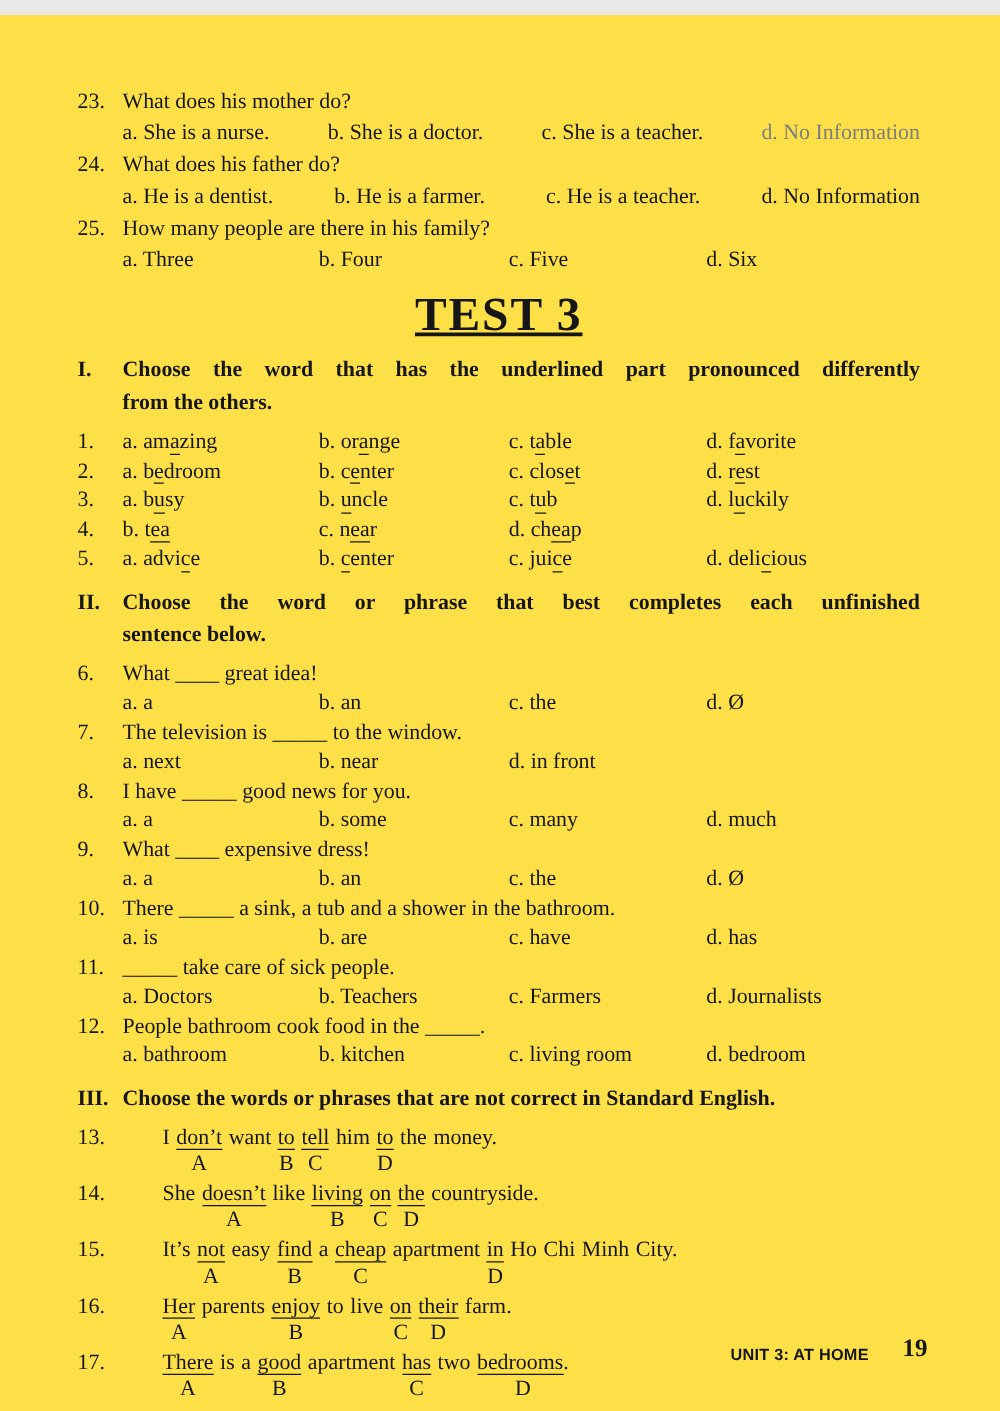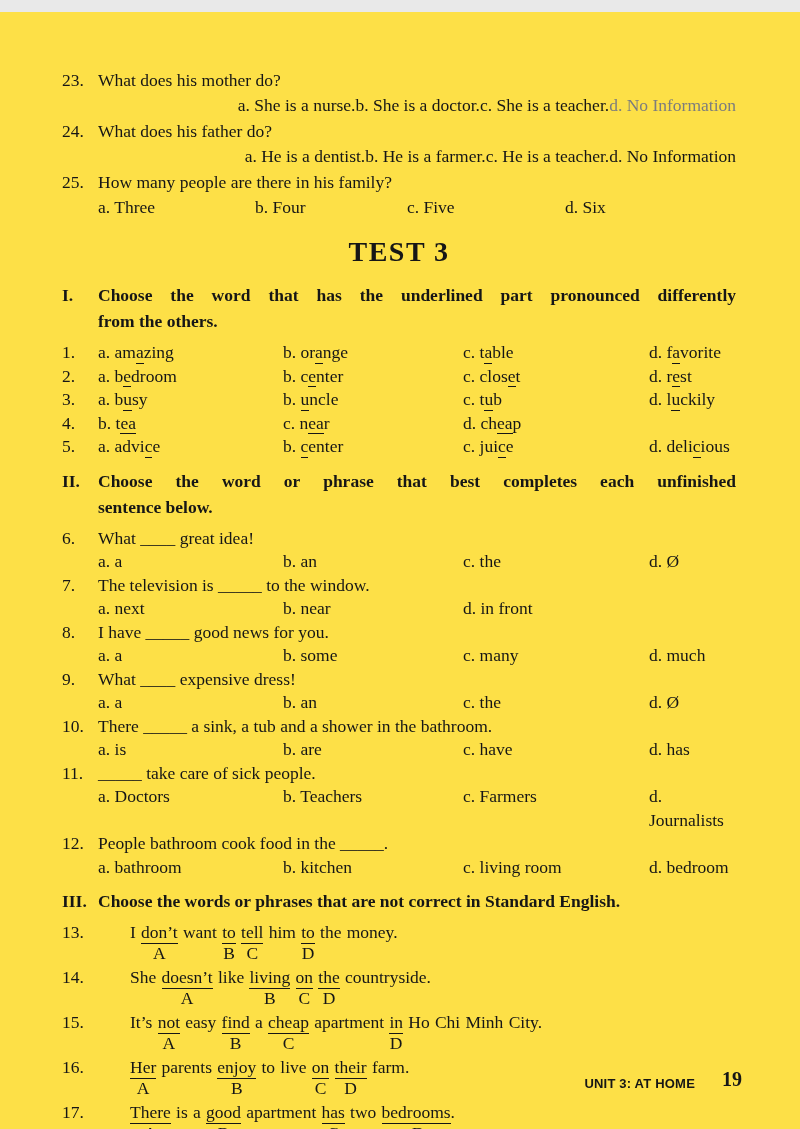--- a/index.html
+++ b/index.html
@@ -14,42 +14,43 @@
     font-size: 17.5px;
     padding: 56px 64px 0 62px;
     overflow: hidden;
   }
 
   
   .q-line { display: flex; line-height: 25px; }
   .q-num  { flex: 0 0 36px; }
   .q-text { flex: 1; }
   .opts { line-height: 25px; }
-  .opts.inline { display: flex; justify-content: flex-end; margin-left: 36px; }
+  .opts.inline { display: flex; justify-content: space-between; margin-left: 36px; }
   .opts.grid   { display: grid; grid-template-columns: 157px 152px 158px 1fr; margin-left: 36px; }
   #carryover .q-block { margin-bottom: 1px; }
   
   #carryover .q-block:first-child .opt:last-child { color: #7d7d7d; }
 
   .test-title {
-    font-size: 28px; line-height: 34px; font-weight: 700;
+    font-size: 38px; line-height: 34px; font-weight: 700;
     text-align: center; letter-spacing: 1.5px;
     margin: 15px 0 13px 0;
+    text-decoration: underline;
   }
 
   .sec-head { display: flex; font-weight: 700; line-height: 26px; margin: 9px 0 7px; }
   .sec-numeral { flex: 0 0 36px; }
   .sec-title { flex: 1; }
   .sec-line { display: block; }
   .sec-line.just { text-align: justify; text-align-last: justify; word-spacing: 2px; }
 
   .p-row { display: flex; line-height: 23px; }
   .p-row .opts { flex: 1; margin-left: 0; }
   .section .q-line { line-height: 23.5px; }
-  .section .opts  { line-height: 23.5px; gap: 28px; }
+  .section .opts  { line-height: 23.5px; }
 
   .opt u, .q-text u {
     text-decoration: none;
     border-bottom: 1.5px solid #161616;
     padding-bottom: 0.5px;
   }
 
   
   .q-block.err { margin-bottom: 2px; }
   .q-block.err .q-line { line-height: 22px; gap: 32px; }

